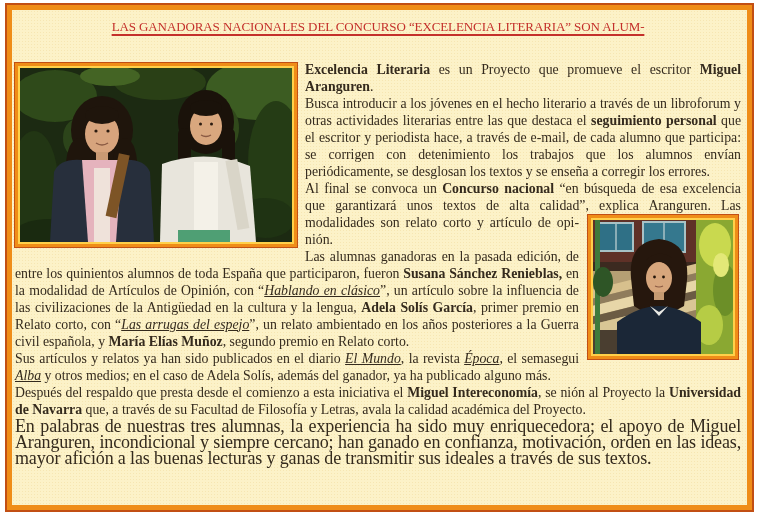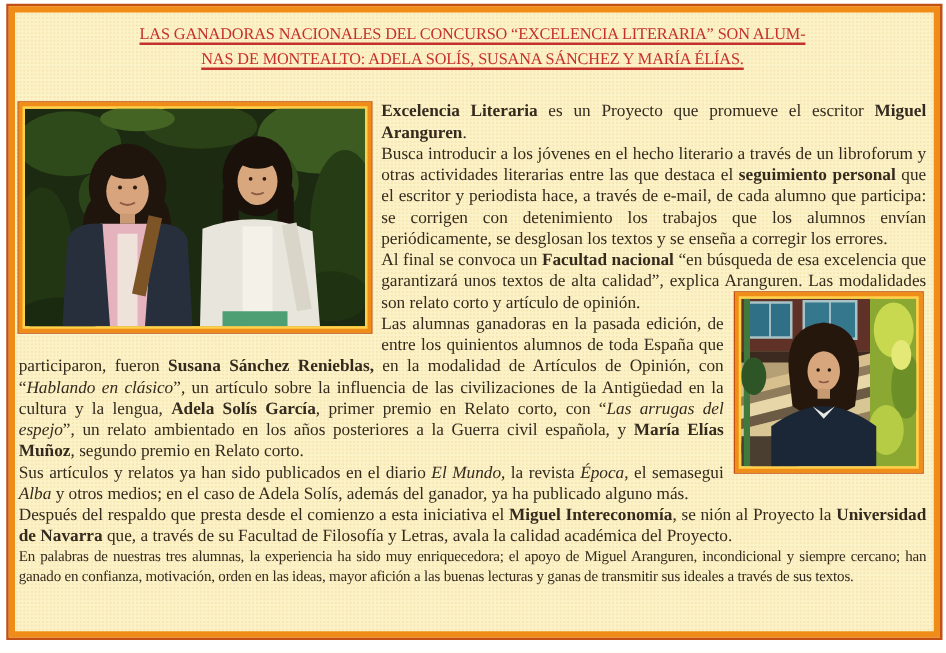--- a/index.html
+++ b/index.html
@@ -38,43 +38,42 @@
     text-decoration-thickness:1.5px;
     text-underline-offset:3px;
   }
   .body-text{
     color:var(--ink);
     font-size:13.8px;
     line-height:17px;
     margin-top:24px;
   }
   .para{margin:0;text-align:justify;}
-  .para.cond{font-size:12px;line-height:16px;letter-spacing:-0.15px;}
+  .para.cond{font-size:18px;line-height:16px;letter-spacing:-0.15px;}
   b{font-weight:bold;}
-  i{font-style:italic;}
+  i{font-style:italic;text-decoration:underline;}
   .pframe{
     border:3px solid var(--orange);
     box-shadow:0 0 0 1px var(--dark-orange);
     background:var(--frame-yellow);
     padding:2px;
     display:block;
   }
   .photo-left{float:left;margin:2px 8px 5px 0;}
   .photo-right{float:right;margin:1px 3px 6px 9px;}
   .pframe svg{display:block;}
 </style>
 </head>
 <body>
 
 <div class="page">
   <div class="frame">
 
     <div class="headline">
       <div class="hl-line">LAS GANADORAS NACIONALES DEL CONCURSO “EXCELENCIA LITERARIA” SON ALUM-</div>
-      <div class="hl-line">NAS DE MONTEALTO: ADELA SOLÍS, SUSANA SÁNCHEZ Y MARÍA ÉLÍAS.</div>
     </div>
 
     <div class="body-text">
 
       <span class="pframe photo-left">
         <svg width="272" height="174" viewBox="0 0 272 174" xmlns="http://www.w3.org/2000/svg">
           <g>
             <rect width="272" height="174" fill="#1c2a12"></rect>
             <ellipse cx="35" cy="28" rx="42" ry="26" fill="#2f4a1a"></ellipse>
             <ellipse cx="238" cy="22" rx="52" ry="30" fill="#3c5c22"></ellipse>
@@ -115,21 +114,21 @@
             <path d="M-44 96 Q0 80 44 98 L50 174 L-46 174 Z" fill="#e8e5dc"></path>
             <rect x="-12" y="94" width="24" height="80" fill="#f4f1e8"></rect>
             <rect x="20" y="92" width="12" height="70" fill="#d9d5c8" transform="rotate(-10 26 96)"></rect>
             <rect x="-28" y="162" width="52" height="12" fill="#4f9f74"></rect>
           </g>
         </svg>
       </span>
 
       <div class="para"><b>Excelencia Literaria</b><span> es un Proyecto que promueve el escritor </span><b>Miguel Aranguren</b><span>.</span></div>
       <div class="para"><span>Busca introducir a los jóvenes en el hecho literario a través de un li­broforum y otras actividades literarias entre las que destaca el </span><b>segui­miento personal</b><span> que el escritor y periodista hace, a través de e-mail, de cada alumno que participa: se corrigen con detenimiento los trabajos que los alumnos envían periódicamente, se desglosan los textos y se enseña a corregir los errores.</span></div>
-      <div class="para"><span>Al final se convoca un </span><b>Facultad nacional</b><span> “en búsqueda de esa excelen­cia que garantizará unos textos de alta calidad”, explica Aranguren. Las </span><span class="pframe photo-right" style="display: block;">
+      <div class="para"><span>Al final se convoca un </span><b>Concurso nacional</b><span> “en búsqueda de esa excelen­cia que garantizará unos textos de alta calidad”, explica Aranguren. Las </span><span class="pframe photo-right" style="display: block;">
         <svg width="140" height="134" viewBox="0 0 140 134" xmlns="http://www.w3.org/2000/svg">
           <rect width="140" height="134" fill="#b59f74"></rect>
           <g>
             <rect x="0" y="0" width="106" height="42" fill="#5f3127"></rect>
             <rect x="6" y="3" width="34" height="28" fill="#2f7086" stroke="#a8c2c6" stroke-width="2"></rect>
             <line x1="23" y1="3" x2="23" y2="31" stroke="#a8c2c6" stroke-width="1.5"></line>
             <rect x="50" y="2" width="42" height="30" fill="#35788e" stroke="#a8c2c6" stroke-width="2"></rect>
             <line x1="71" y1="2" x2="71" y2="32" stroke="#a8c2c6" stroke-width="1.5"></line>
             <rect x="0" y="42" width="106" height="9" fill="#3c2a20"></rect>
           </g>

